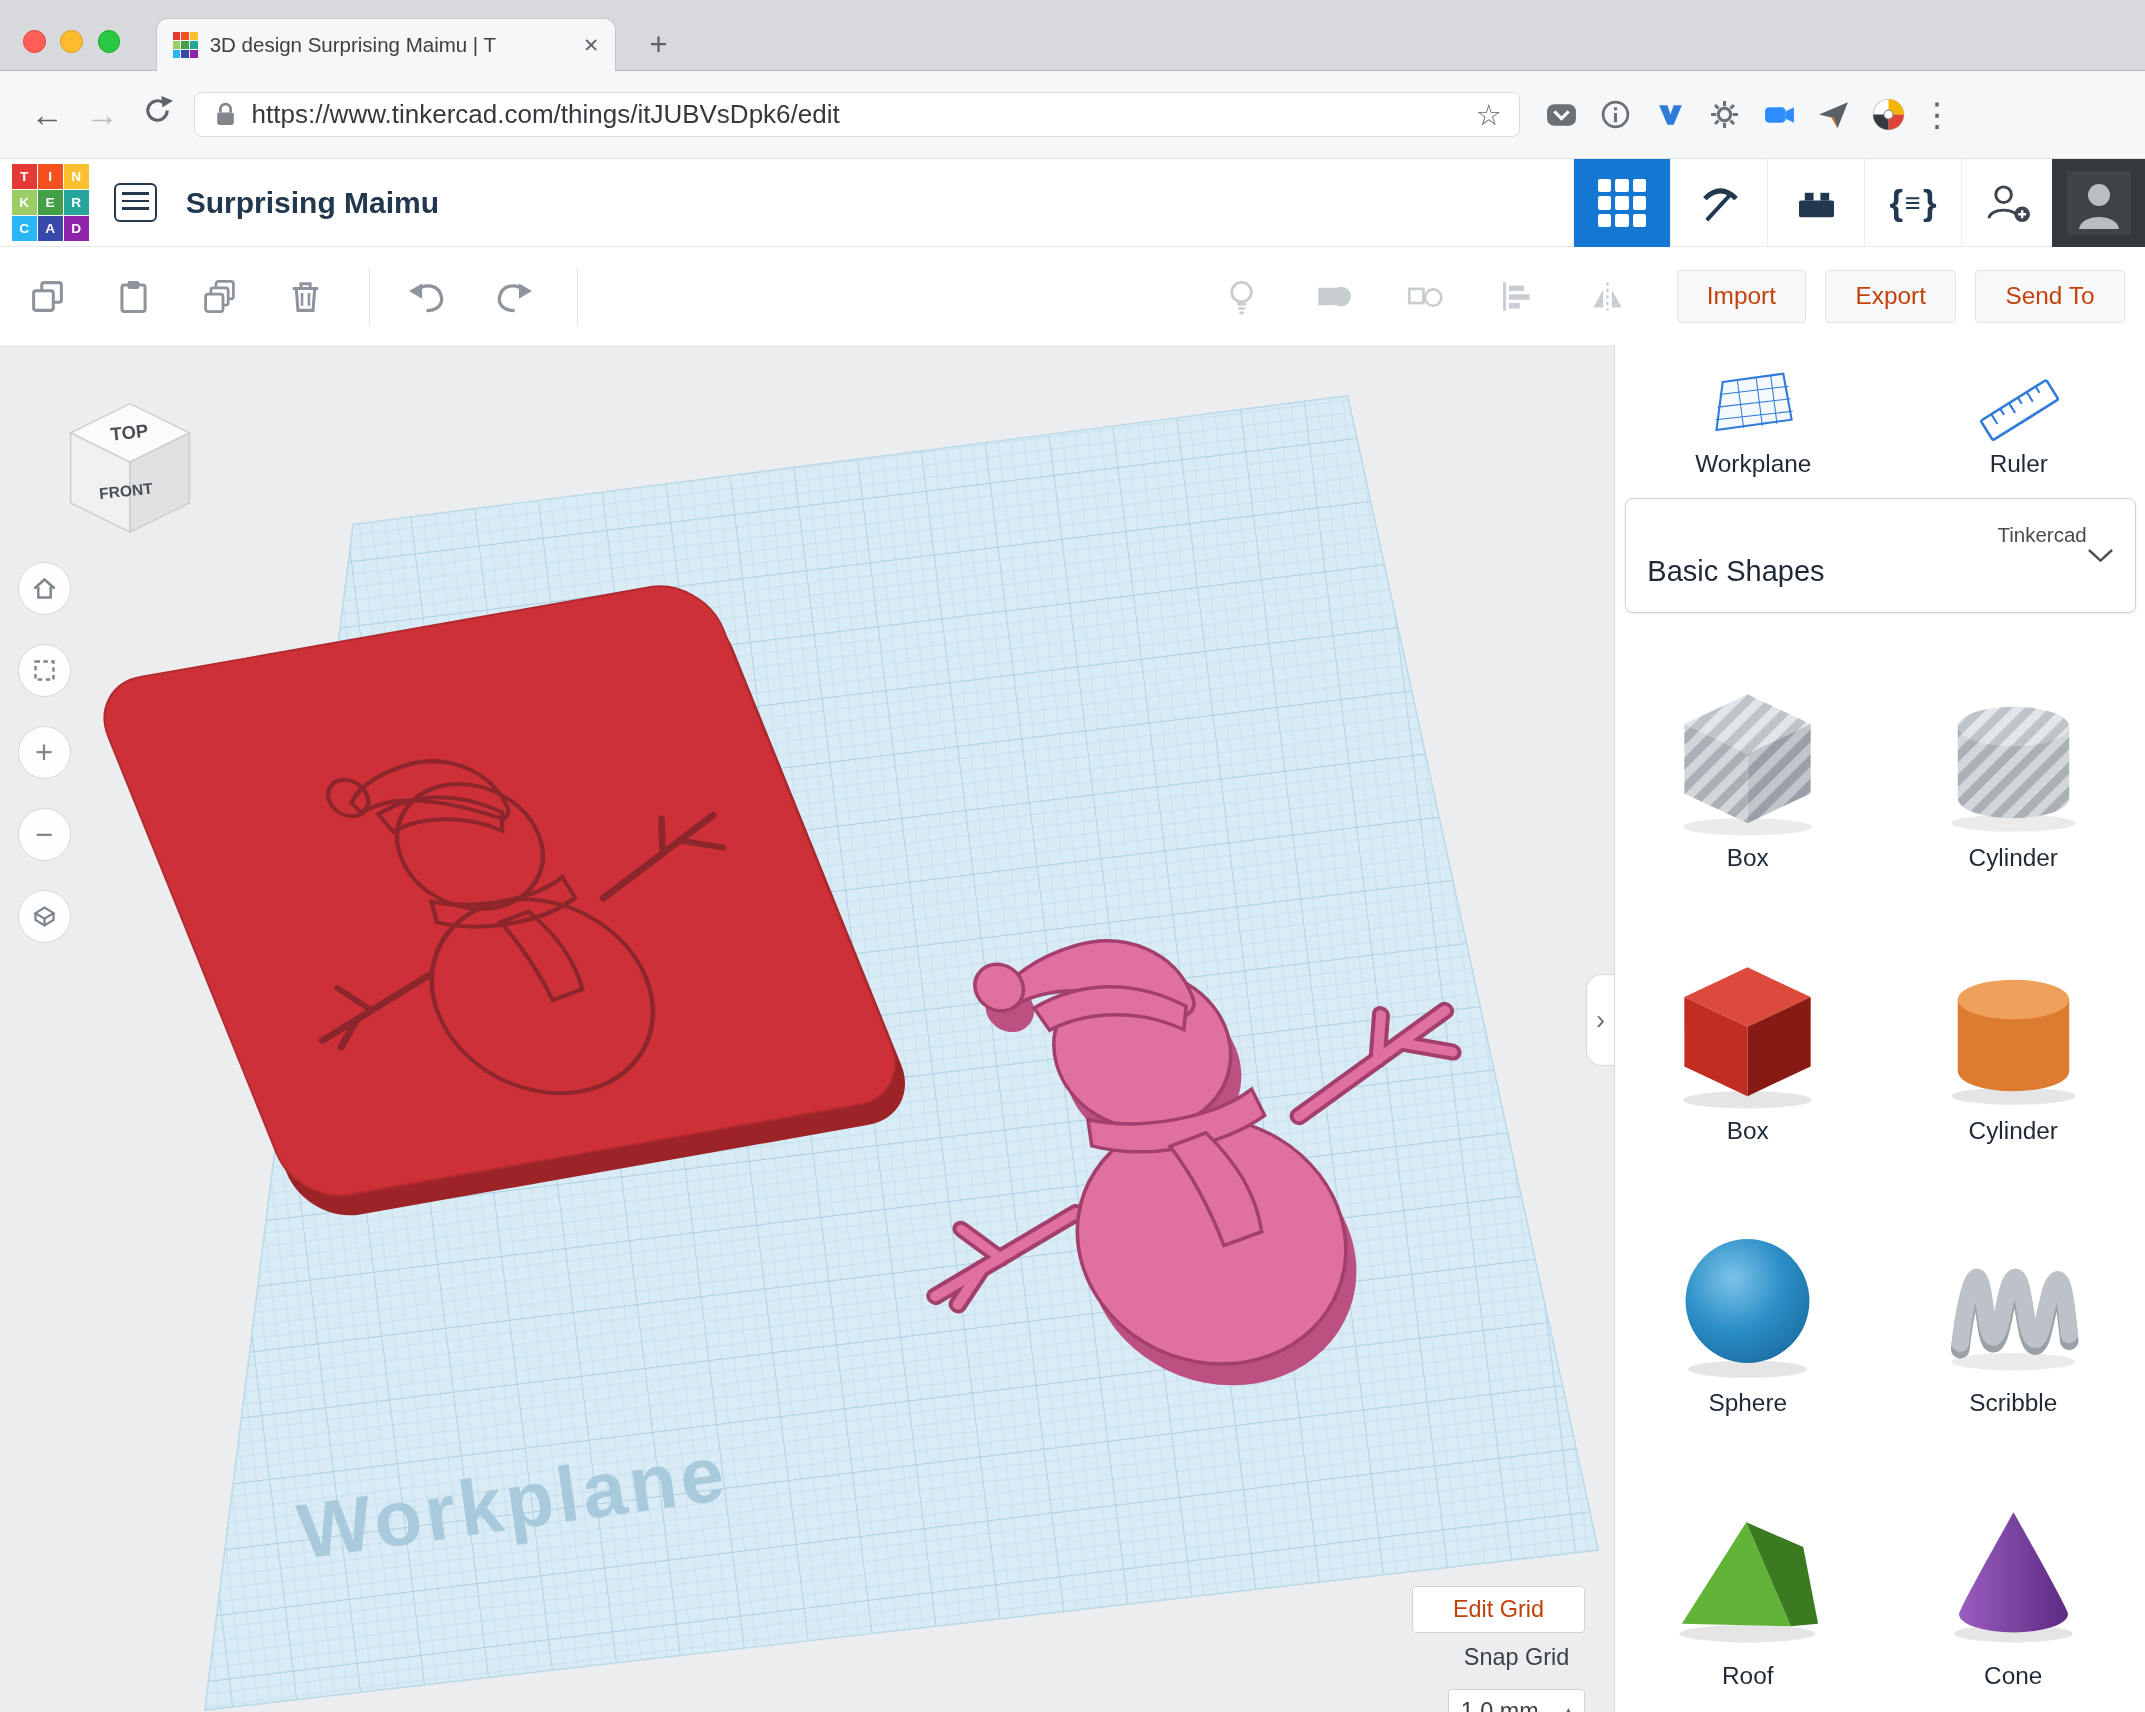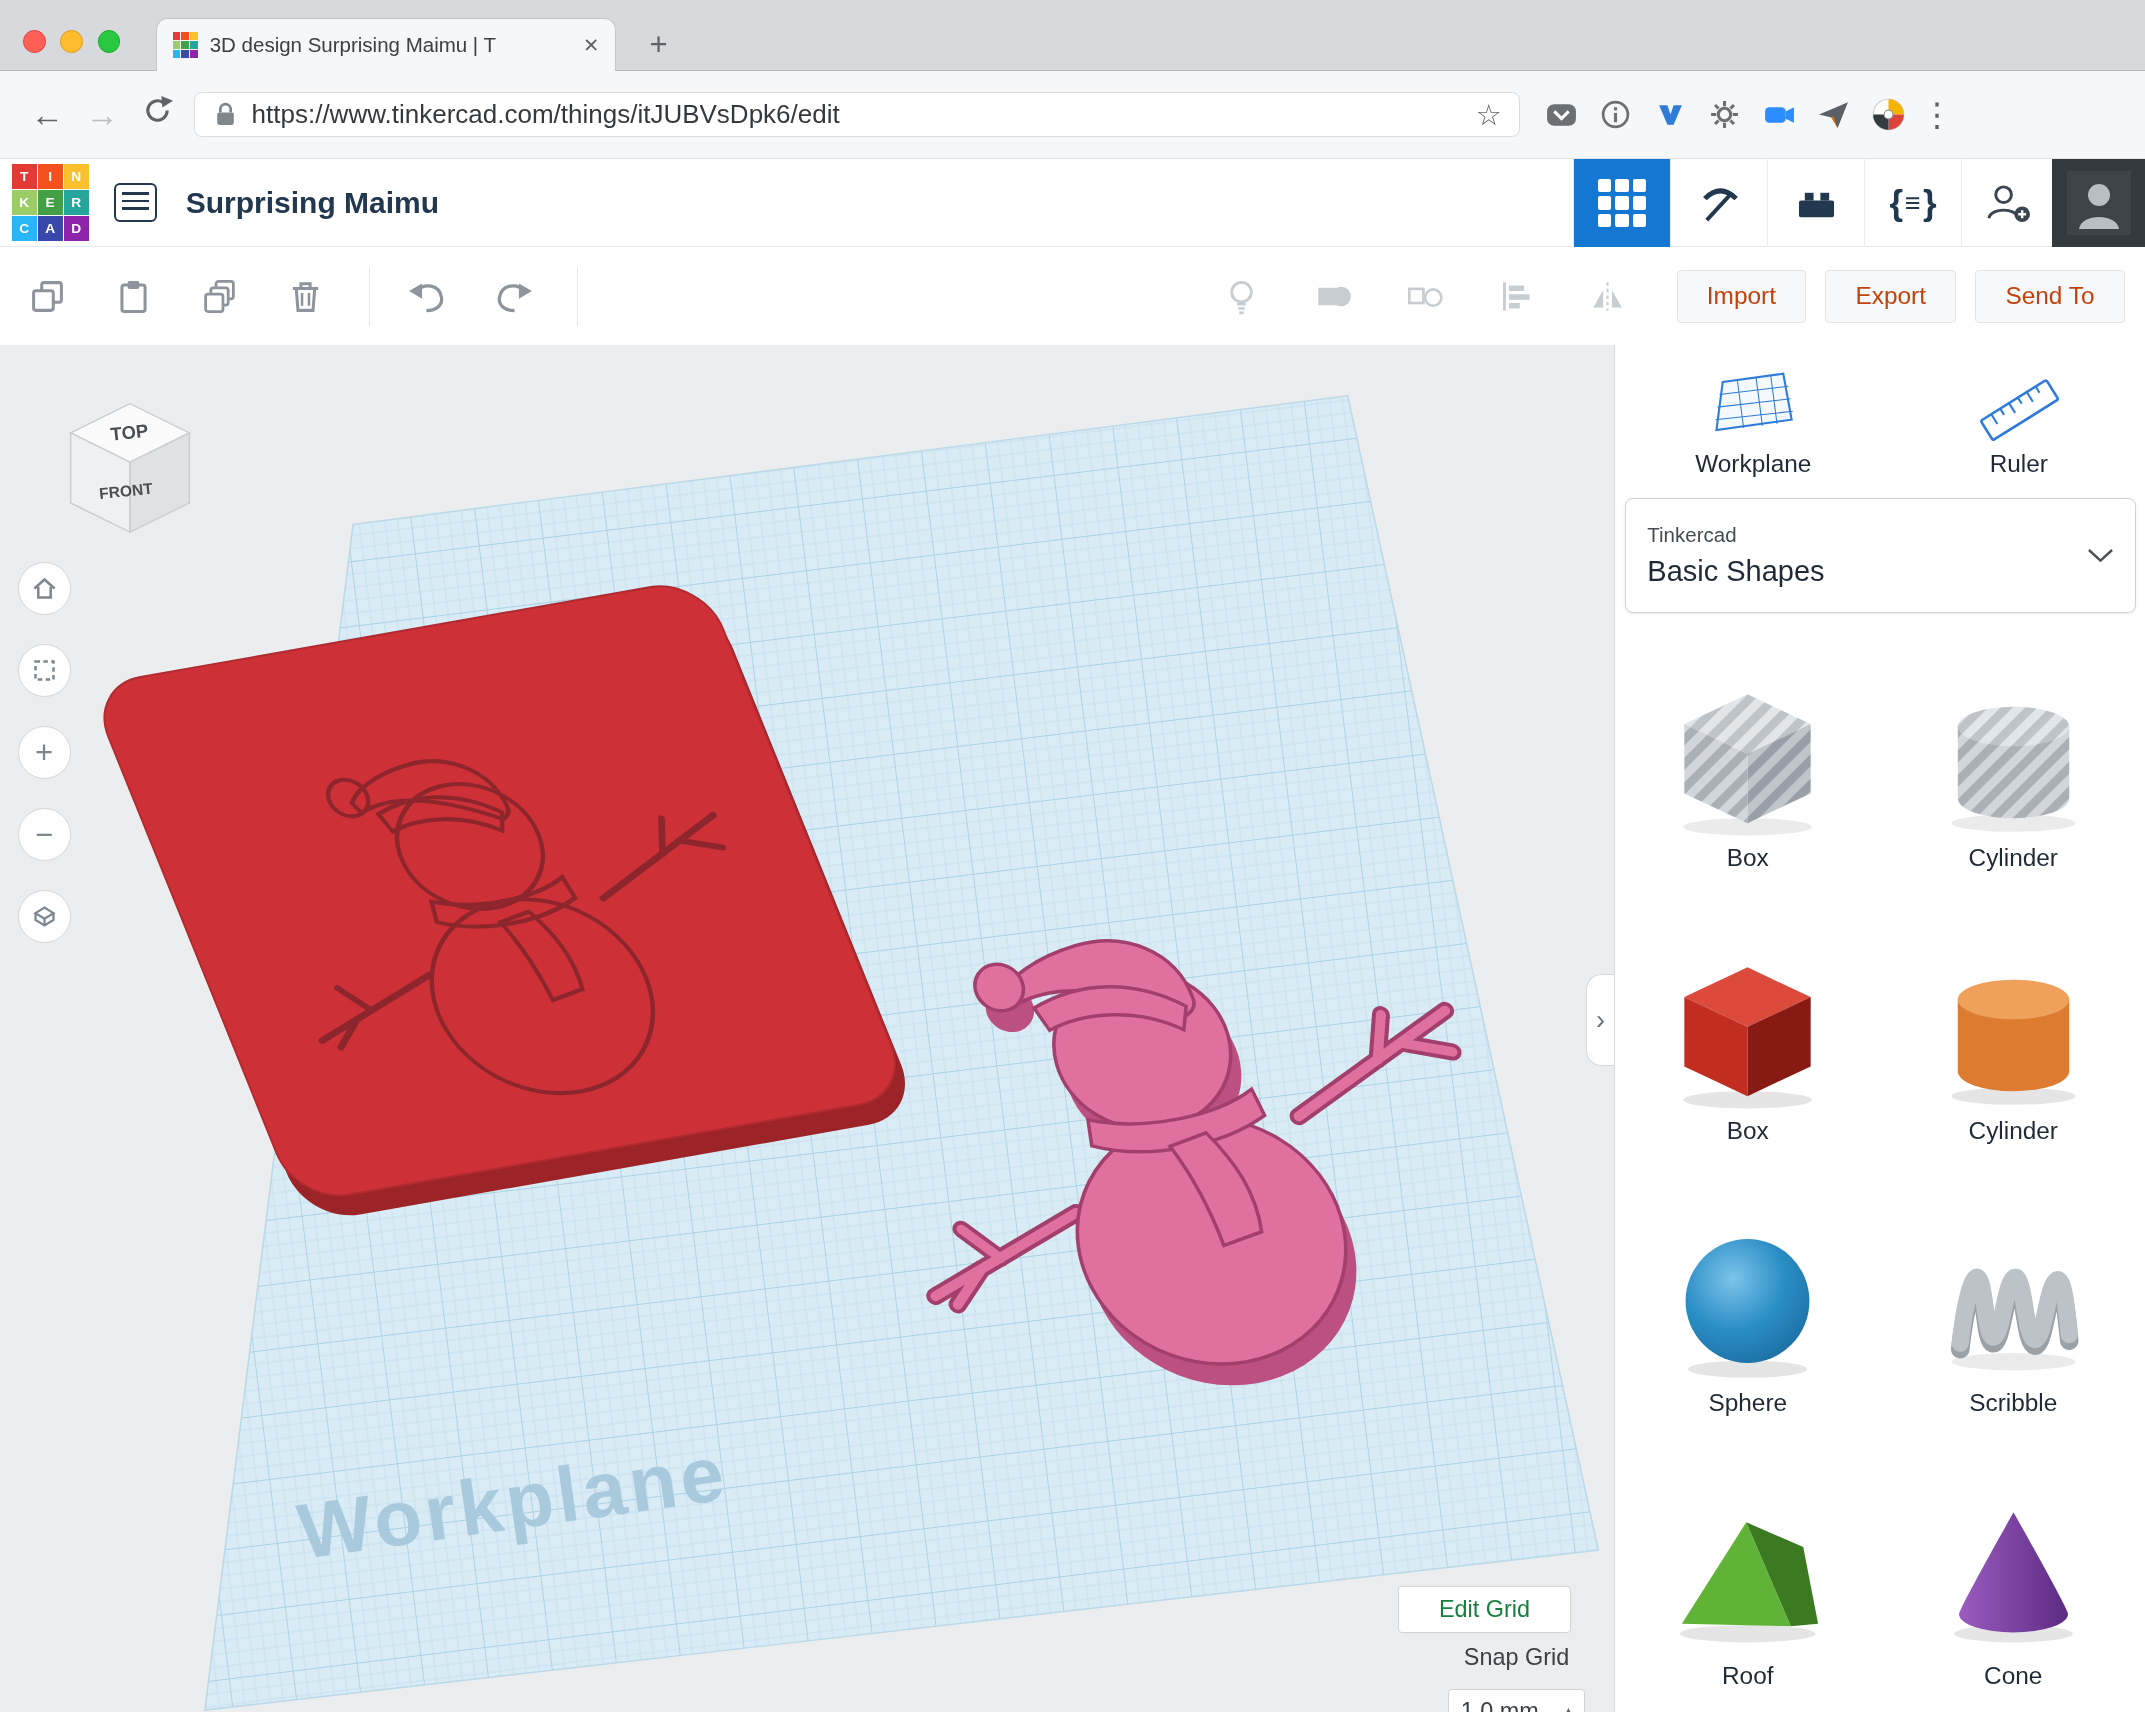--- a/index.html
+++ b/index.html
@@ -74,22 +74,22 @@
 
   
   .main{position:absolute;left:0;top:345px;width:2146px;height:1367px;display:flex;}
   .canvas{position:relative;width:1614px;height:1367px;background:#ecedef;overflow:hidden;}
   .scene{position:absolute;left:0;top:0;}
   .viewcube{position:absolute;left:57px;top:45px;}
   .lefttools{position:absolute;left:17.6px;top:217px;display:flex;flex-direction:column;gap:29px;}
   .roundtool{width:53px;height:53px;border-radius:50%;background:rgba(255,255,255,.95);
     border:1px solid #d2d6da;display:flex;align-items:center;justify-content:center;
     color:#7d868e;font-size:31px;box-sizing:border-box;}
-  .editgrid{position:absolute;right:43px;top:1241px;width:171px;height:45px;background:#fff;
-    border:1px solid #d0d4d8;border-radius:3.9px;font-size:23.4px;color:#15803d;display:flex;
+  .editgrid{position:absolute;right:29px;top:1241px;width:171px;height:45px;background:#fff;
+    border:1px solid #d0d4d8;border-radius:3.9px;font-size:23.4px;color:#c2410c;display:flex;
     align-items:center;justify-content:center;}
   .snaprow{position:absolute;right:29px;top:1299px;display:flex;align-items:center;gap:17.6px;flex-direction:column;}
   .snaplabel{font-size:23.4px;color:#3a4046;}
   .snapselect{width:137px;height:45px;background:#fff;border:1px solid #d0d4d8;border-radius:3.9px;
     display:flex;align-items:center;justify-content:space-between;padding:0 11.7px;box-sizing:border-box;
     font-size:23.4px;color:#3a4046;}
   .snapselect .caret{font-size:15.6px;color:#5f6368;}
   .collapse{position:absolute;right:0;top:629px;width:27px;height:90px;background:#fff;
     border:1px solid #d5d8db;border-right:none;border-radius:15.6px 0 0 15.6px;display:flex;
     align-items:center;justify-content:center;font-size:27px;color:#6a7178;}
@@ -97,21 +97,21 @@
   
   .panel{position:relative;width:532px;height:1367px;background:#fff;border-left:1px solid #d7dadd;
     box-sizing:border-box;overflow:hidden;}
   .paneltop{display:flex;justify-content:space-around;padding-top:21.5px;}
   .panelbtn{display:flex;flex-direction:column;align-items:center;gap:9.8px;}
   .panelbtn .lbl{font-size:24.4px;color:#1f2a36;}
   .catdrop{margin:19.5px 9.8px 0 9.8px;height:115px;border:1px solid #cdd2d6;border-radius:7.8px;
     box-shadow:0 1px 3.9px rgba(0,0,0,.08);display:flex;align-items:center;padding:0 21.5px;
     box-sizing:border-box;background:#fff;}
   .catdrop .texts{flex:1;display:flex;flex-direction:column;gap:7.8px;}
-  .catdrop .brand{font-size:20.5px;color:#454b51;}
+  .catdrop .brand{font-size:20.5px;color:#454b51;text-align:right;}
   .catdrop .sel{font-size:29px;color:#1f2a36;}
   .shapes{display:grid;grid-template-columns:1fr 1fr;row-gap:78px;justify-items:center;margin-top:64px;}
   .shapecell{display:flex;flex-direction:column;align-items:center;}
   .shapecell .lbl{font-size:24.4px;color:#1f2a36;margin-top:5.9px;}
 </style>
 </head>
 <body>
 
 <div class="window">
 

